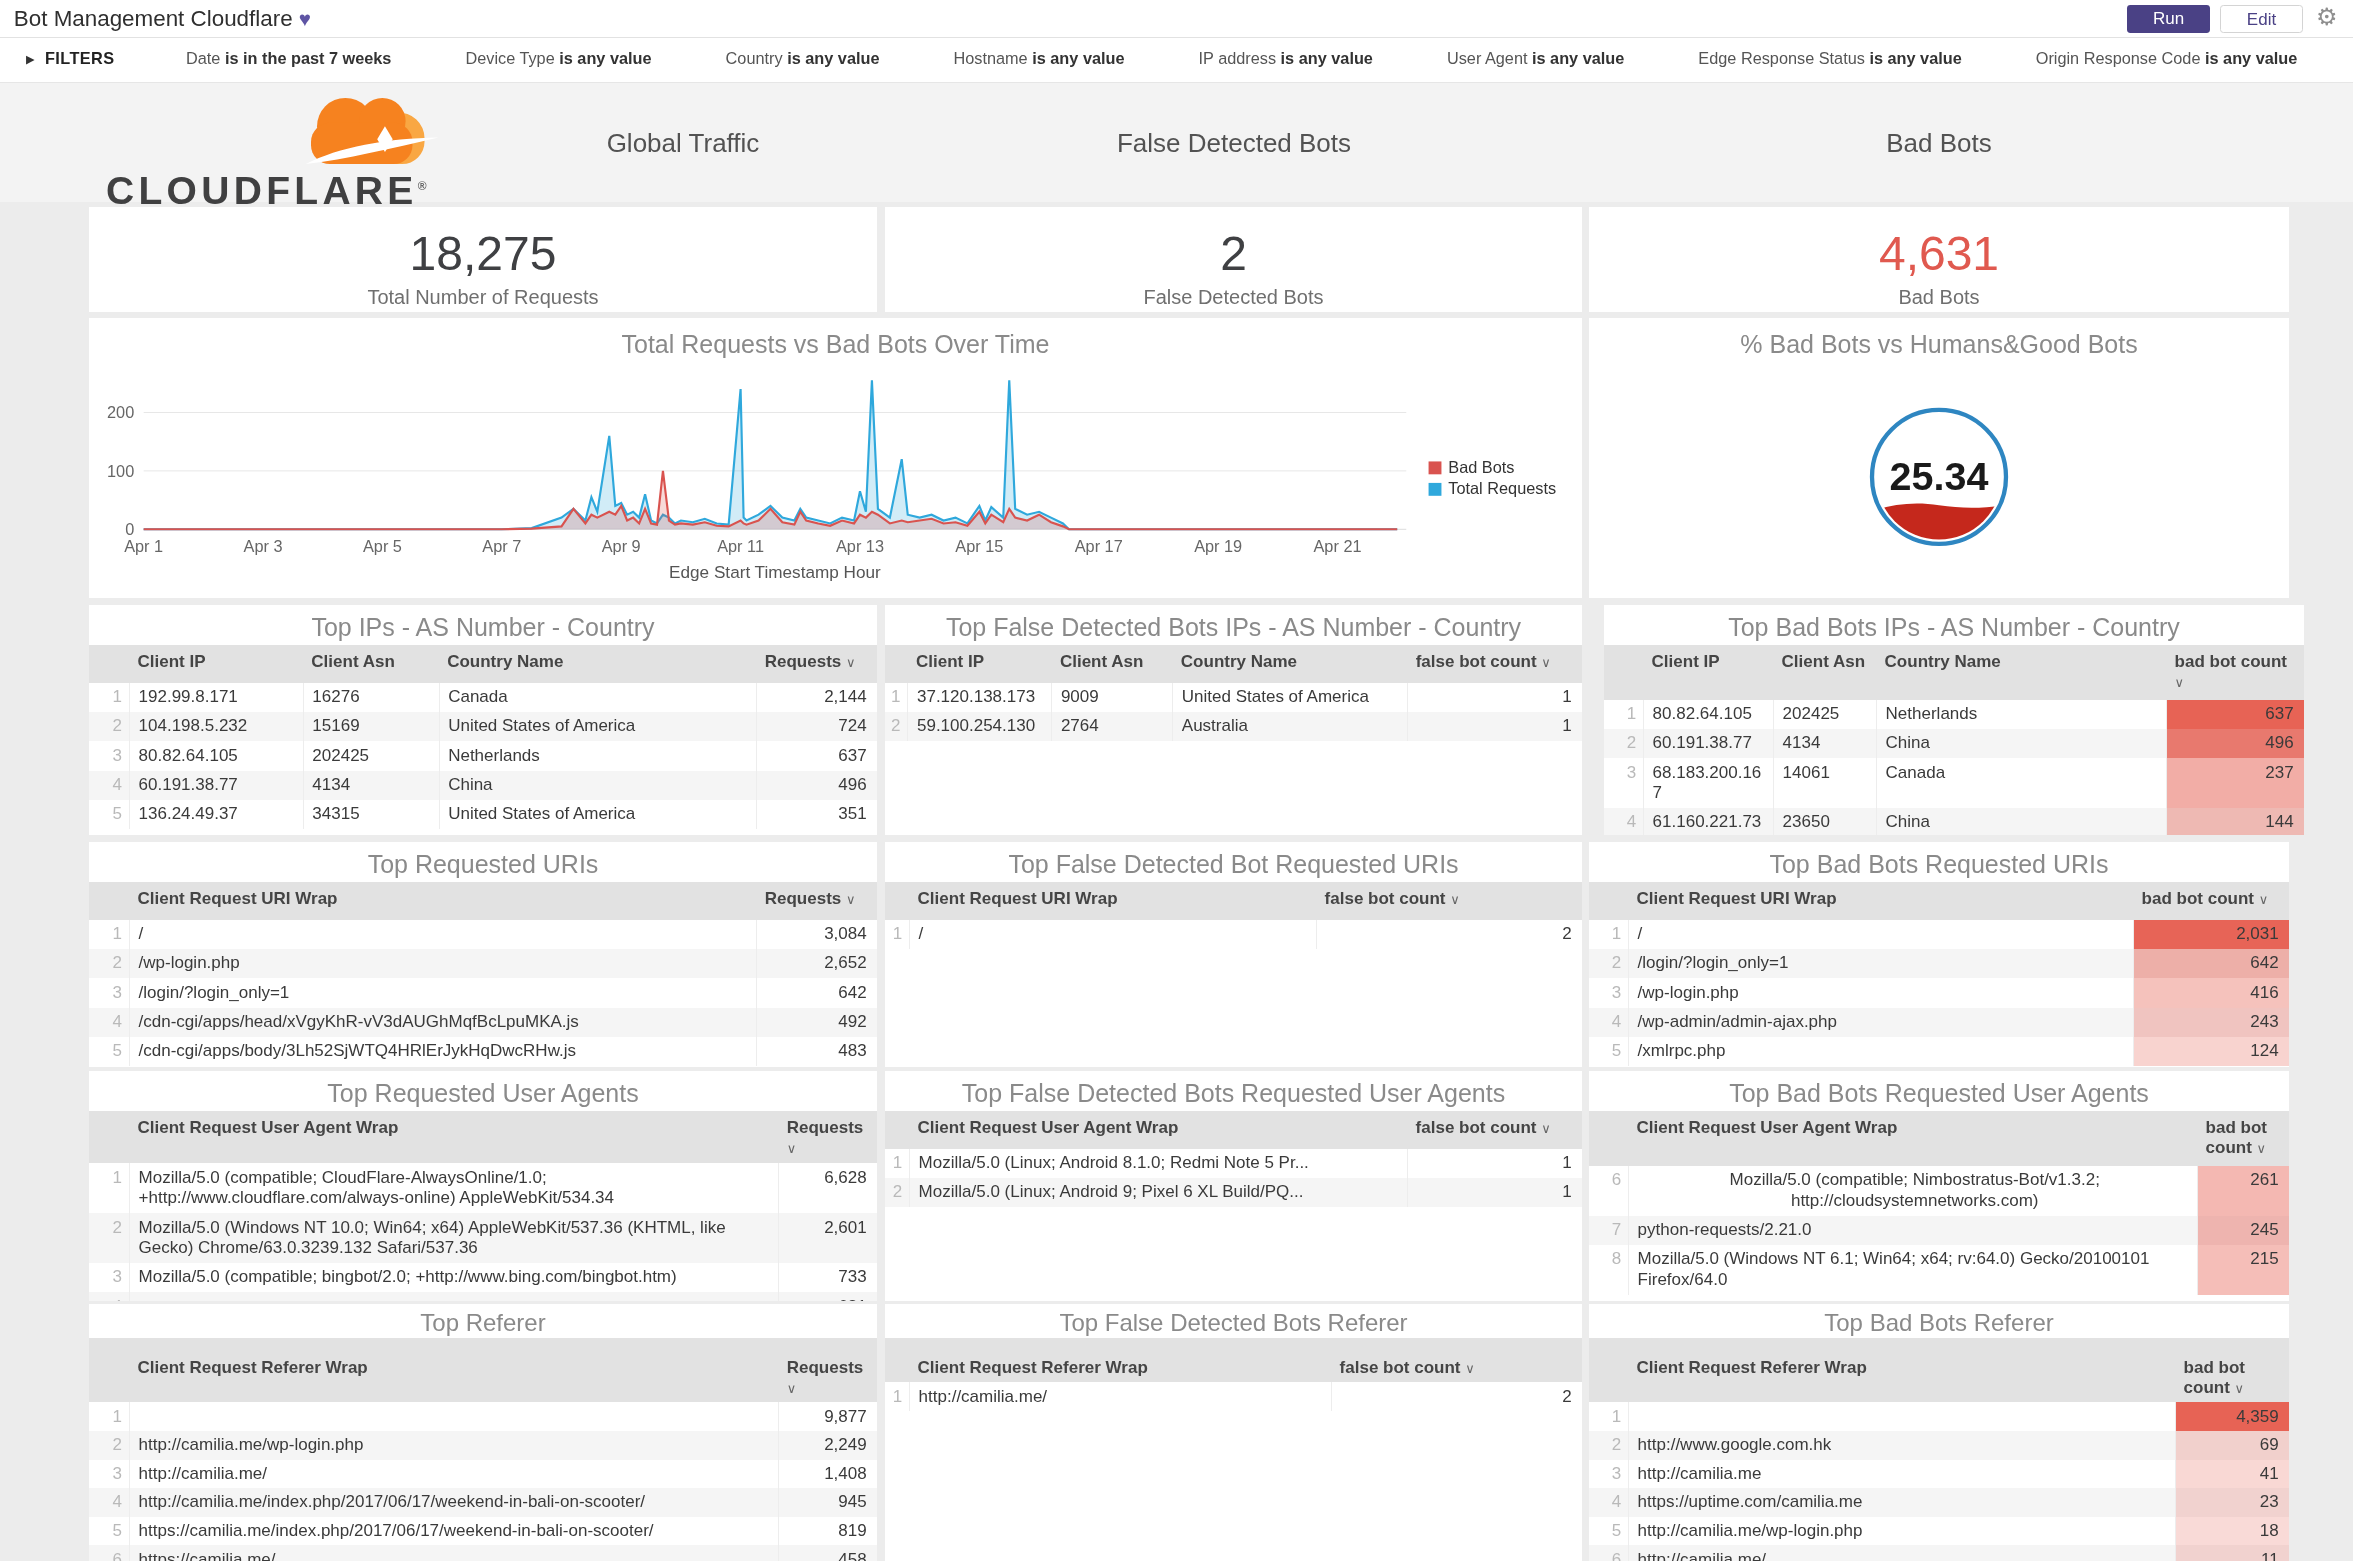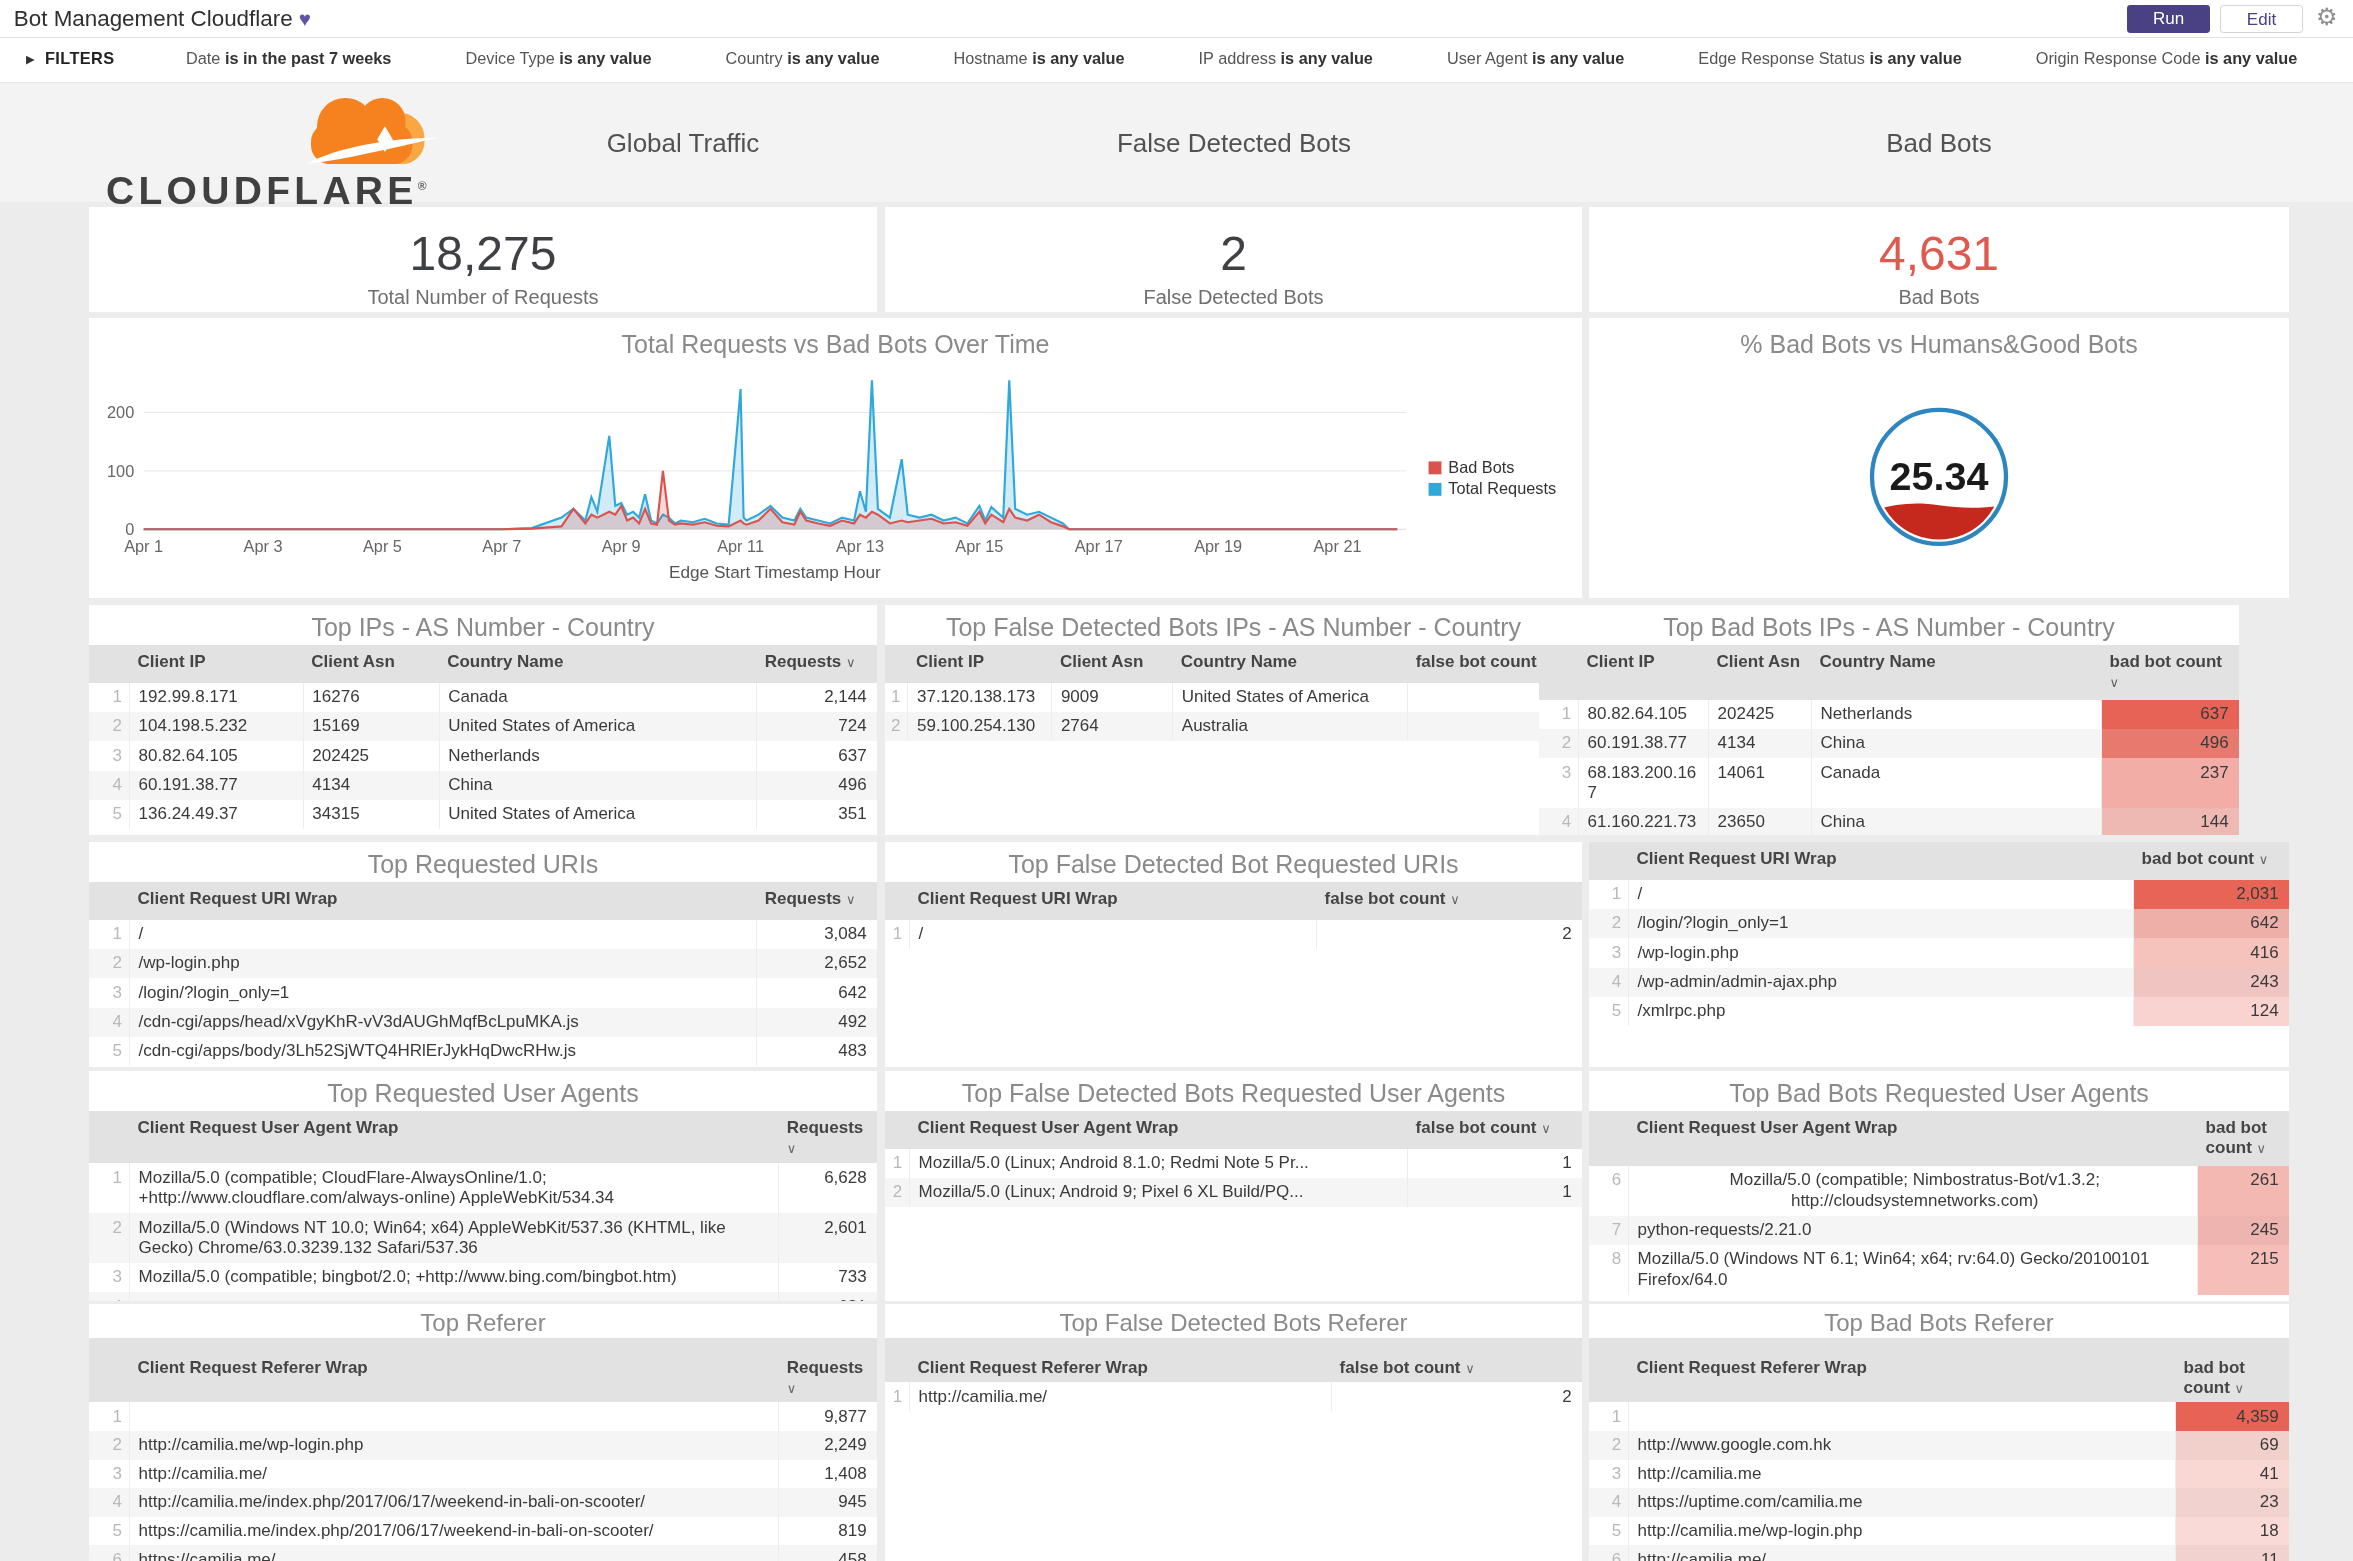--- a/index.html
+++ b/index.html
@@ -224,21 +224,21 @@
         <div class="cell vcell" style="width: 175px;">1</div>
       </div>
       <div class="trow alt">
         <div class="cell ncell" style="width: 22.4px;">2</div>
         <div class="cell" style="width: 144px;">59.100.254.130</div>
         <div class="cell" style="width: 121px;">2764</div>
         <div class="cell" style="width: 235px;">Australia</div>
         <div class="cell vcell" style="width: 175px;">1</div>
       </div>
     </div>
-  <div id="t-bad_ips" class="card" style="left: 1539px; top: 605px; width: 700px; height: 230px;">
+  <div id="t-bad_ips" class="card" style="left: 1604px; top: 605px; width: 700px; height: 230px;">
       <div class="tcard-title">Top Bad Bots IPs - AS Number - Country</div>
       <div class="thead" style="min-height: 55px;">
         <div class="hcell" style="width: 39px;"></div>
         <div class="hcell" style="width: 130px;">Client IP</div>
         <div class="hcell" style="width: 103px;">Client Asn</div>
         <div class="hcell" style="width: 290px;">Country Name</div>
         <div class="hcell" style="width: 138px;">bad bot count <span class="sorticon">∨</span></div>
       </div>
       <div class="trow">
         <div class="cell ncell" style="width: 39px;">1</div>
@@ -309,20 +309,21 @@
         <div class="hcell" style="width: 407px;">Client Request URI Wrap</div>
         <div class="hcell" style="width: 266px;">false bot count <span class="sorticon">∨</span></div>
       </div>
       <div class="trow">
         <div class="cell ncell" style="width: 24px;">1</div>
         <div class="cell" style="width: 407px;">/</div>
         <div class="cell vcell" style="width: 266px;">2</div>
       </div>
     </div>
   <div id="t-bad_uris" class="card" style="left: 1589px; top: 842px; width: 700px; height: 225px;">
+      <div class="tcard-title">Top Bad Bots Requested URIs</div>
       <div class="thead" style="min-height: 38px;">
         <div class="hcell" style="width: 39px;"></div>
         <div class="hcell" style="width: 505px;">Client Request URI Wrap</div>
         <div class="hcell" style="width: 156px;">bad bot count <span class="sorticon">∨</span></div>
       </div>
       <div class="trow">
         <div class="cell ncell" style="width: 39px;">1</div>
         <div class="cell" style="width: 505px;">/</div>
         <div class="cell vcell" style="width: 156px; background: rgba(226, 69, 53, 0.83);">2,031</div>
       </div>

